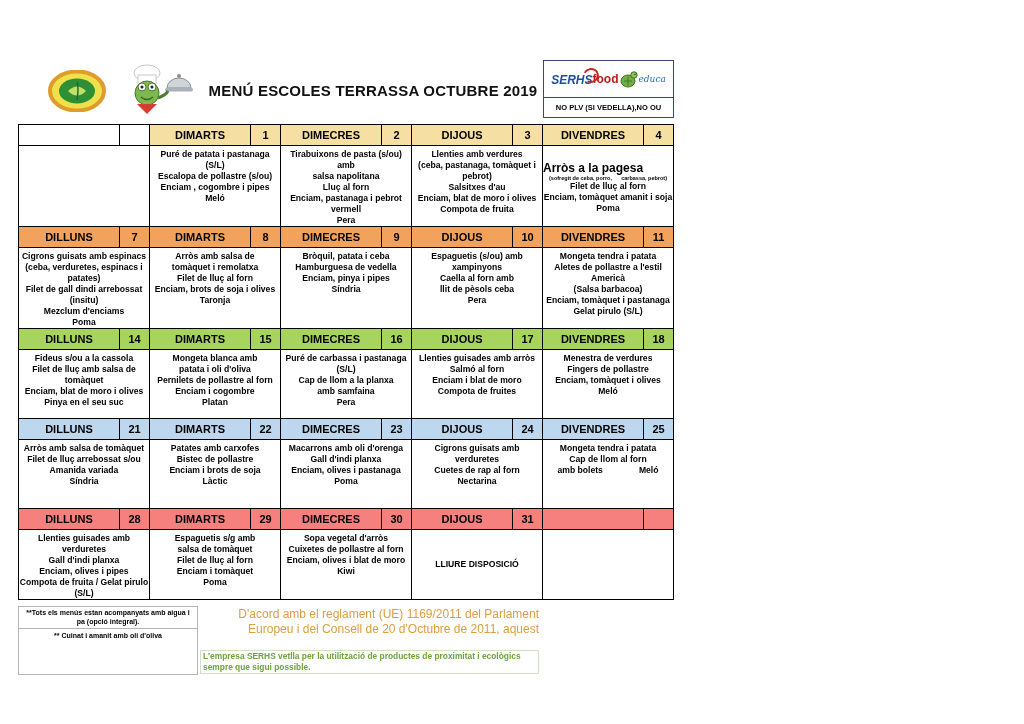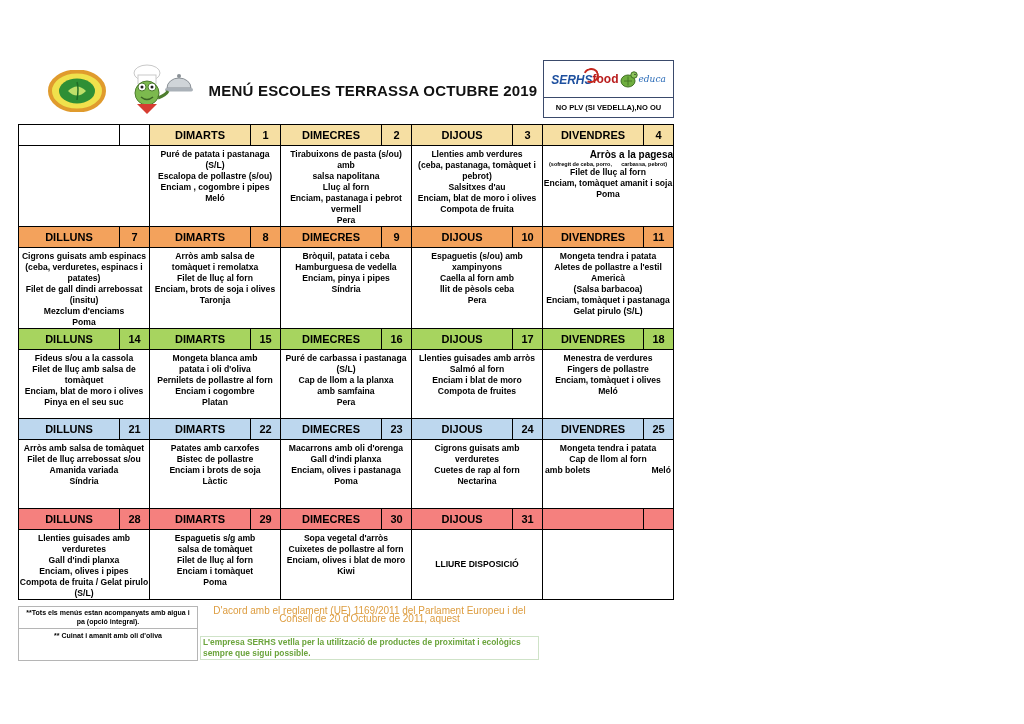--- a/index.html
+++ b/index.html
@@ -33,36 +33,36 @@
   table.week + table.week { margin-top:-1px; }
   table.week td { border:1px solid #000; }
   td.dn, td.dd { background:var(--hdr); height:21px; text-align:center;
                  font-weight:bold; font-size:11px; color:#000; }
   td.mc { height:69px; vertical-align:top; background:#fff; }
   td.blank { border:none; background:#fff; }
   .mt { white-space:pre-line; text-align:center; font-weight:bold; font-size:8.6px;
         line-height:11px; padding-top:3px; color:#000; }
   td.vmid { vertical-align:middle; }
   td.vmid .mt { padding-top:0; }
-  .m-line { text-align:right; font-weight:bold; font-size:10px; line-height:11px; padding-top:3px; }
+  .m-line { text-align:left; font-weight:bold; font-size:12px; line-height:11px; padding-top:17px; }
   .m-small { display:flex; justify-content:space-between; font-weight:bold;
              font-size:5.5px; padding:1px 6px 0 6px; color:#000; }
   .m-rest { white-space:pre-line; text-align:center; font-weight:bold; font-size:8.6px; line-height:11px; }
-  .split { display:flex; justify-content:space-between; font-weight:bold;
+  .split { display:flex; justify-content:center; font-weight:bold;
            font-size:8.6px; line-height:11px; padding:0 2px;gap:36px; }
 
   
   .footer { display:flex; margin-top:6px; align-items:stretch; }
   .f-logo { width:132px; }
   .f-notes { width:180px; border:1px solid #b5b5b5; background:#fff; }
   .n1 { border-bottom:1px solid #b5b5b5; padding:2px 3px; text-align:center;
         font-size:7px; font-weight:bold; white-space:pre-line; line-height:8.5px; }
   .n2 { padding:3px; text-align:center; font-size:7px; font-weight:bold; }
   .f-legal { width:343px; padding:1px 2px; }
-  .l-orange { color:#dd9c3e; font-size:10px; line-height:8px; text-align:center; }
+  .l-orange { color:#dd9c3e; font-size:12px; line-height:15px; text-align:right; }
   .l-green { color:#6ba43c; font-size:8.4px; font-weight:bold; line-height:11px;
              margin-top:13px; border:1px solid #cfe3c8; padding:0 2px; }
   .sana-t1 { font-size:7px; fill:#6b5b2a; font-weight:bold; }
   .sana-t2 { font-size:10px; fill:#d0342c; font-weight:bold; }
   .sana-t3 { font-size:11px; fill:#5aa432; font-weight:bold; font-style:italic; }
 </style>
 </head>
 <body>
 
 <div class="page">

